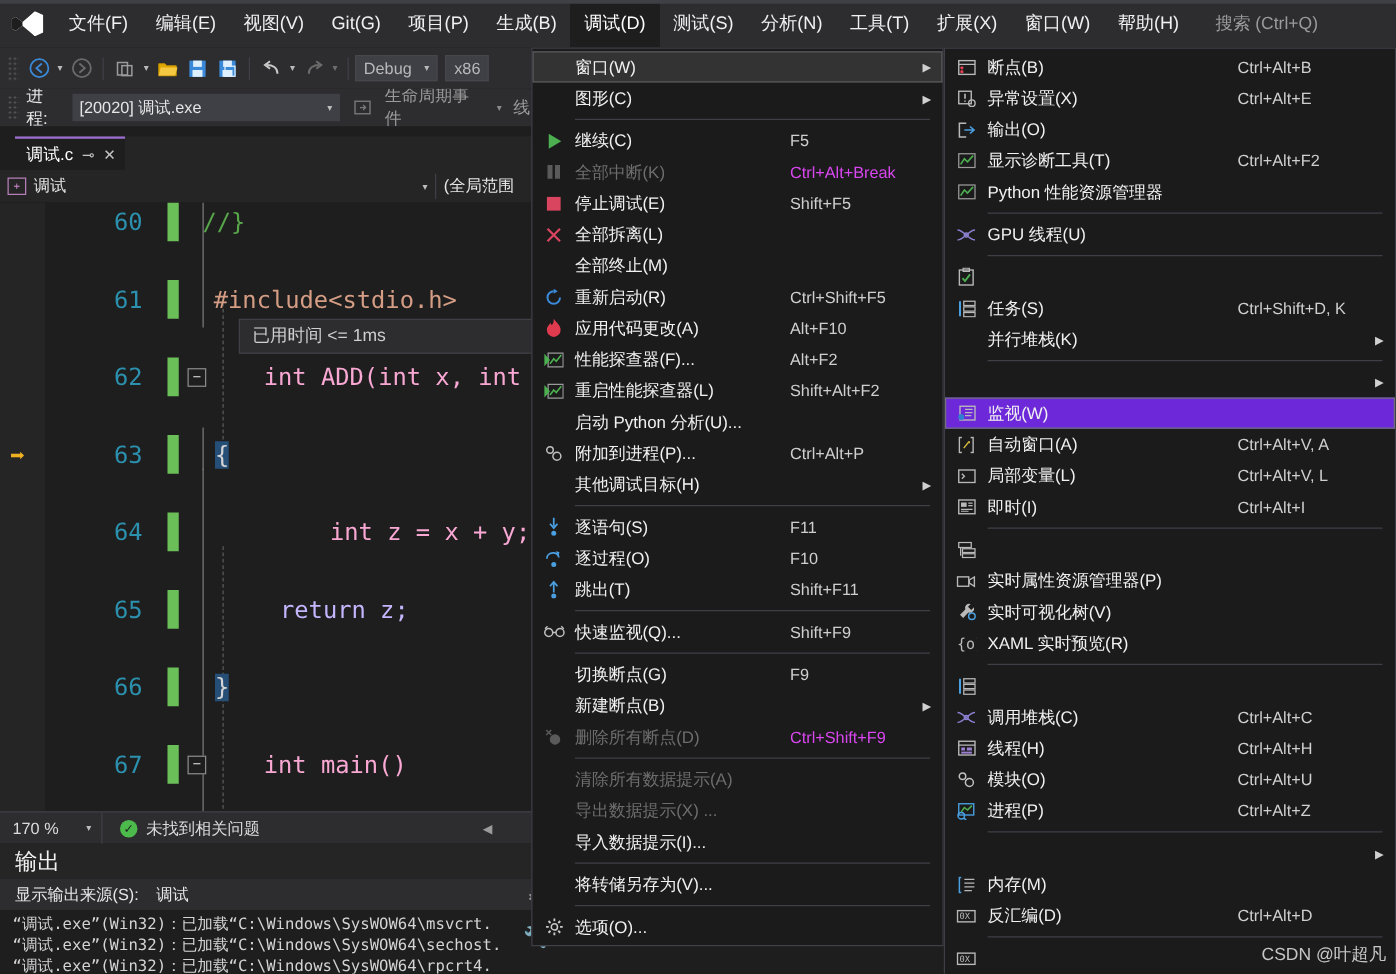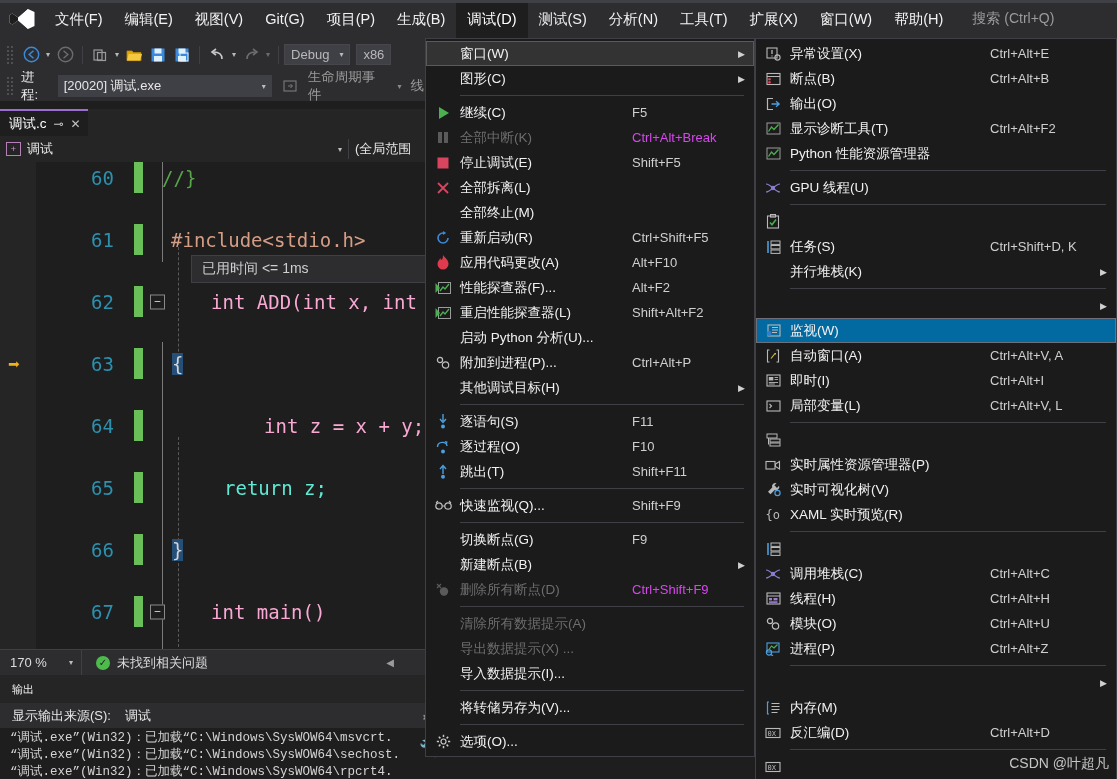--- a/index.html
+++ b/index.html
@@ -64,21 +64,21 @@
     font-size: 13px; display: flex; align-items: center; padding: 0 6px; gap: 10px;
   }
   .tb-label { font-size: 13.5px; color: #e6e6e6; padding: 0 6px 0 2px; }
   .proc-combo {
     background: #3f3f46; height: 22px; width: 215px; color: #e6e6e6; font-size: 13px;
     display: flex; align-items: center; justify-content: space-between; padding: 0 6px; gap: 24px;
   }
 
   
   .doc-tabstrip {
-    position: absolute; left: 0; top: 109px; width: 430px; height: 27px;
+    position: absolute; left: 12px; top: 109px; width: 430px; height: 27px;
     background: #252526; display: flex; align-items: flex-end; overflow: hidden;
   }
   .doc-tab {
     height: 27px; background: #1e1e1e; display: flex; align-items: center;
     padding: 0 7px 0 9px; gap: 7px; border-top: 2px solid #9b6fd0;
     font-size: 13.5px; color: #ffffff;
   }
   .tab-icon { color: #c5c5c5; font-size: 12px; }
 
   
@@ -110,21 +110,21 @@
   .lnum {
     position: absolute; left: 36px; width: 78px; text-align: right;
     color: #2b91af; font-family: "DejaVu Sans Mono", monospace; font-size: 19px;
   }
   .changebar { position:absolute; left:134px; top:0; width:9px; height:100%; background:#6bbf59; }
   .code-text {
     position: absolute; left: 150px; white-space: pre;
     font-family: "DejaVu Sans Mono", monospace; font-size: 19px; color: #d4d4d4;
   }
   .k-blue { color: #f9a8d4; margin-left: 40px; }
-  .k-pink { color: #5eead4; }
+  .k-pink { color: #c4b5fd; }
   .k-green { color: #57a64a; }
   .k-str { color: #d69d85; }
   .sel { background: #264f78; }
   .arrow-cur {
     position: absolute; left: 8px; top: 50%; transform: translateY(-50%);
     color: #efb021; font-size: 20px; line-height: 1;
   }
   .fold {
     position: absolute; left: 150px; width: 15px; height: 15px;
     border: 1px solid #8a8a8a; color: #cfcfcf; font-size: 11px; line-height: 12px;
@@ -157,33 +157,33 @@
     margin: 0 7px 0 14px;
   }
 
   
   .output-pane {
     position: absolute; left: 0; top: 675px; width: 430px; height: 104px;
     background: #1e1e1e;
   }
   .out-header {
     height: 28px; background: #252526; display:flex; align-items:center;
-    padding-left: 12px; font-size: 11px; color: #f1f1f1;
+    padding-left: 12px; font-size: 18px; color: #f1f1f1;
   }
   .out-toolbar {
     height: 25px; background: #2d2d30; display: flex; align-items: center;
     padding-left: 12px; font-size: 13px; color: #e6e6e6; gap: 8px;
   }
   .out-src { background: transparent; color:#e6e6e6; padding: 0 6px; }
   .out-body {
     padding: 2px 0 0 10px; font-family: "DejaVu Sans Mono", monospace;
     font-size: 12.5px; color: #d4d4d4; line-height: 17px; overflow: hidden;
     height: 51px;
   }
-  .out-line { white-space: pre; font-family: Liberation Mono, monospace; }
+  .out-line { white-space: pre; }
 
   
   .right-rail {
     position: absolute; left: 418px; top: 700px; width: 22px; height: 79px;
     display: flex; flex-direction: column; align-items: center; gap: 12px; padding-top: 8px;
     color: #8f8f8f;
   }
 
   
   .menu-panel {
@@ -191,21 +191,21 @@
     z-index: 50; padding: 2px 0;
   }
   #menu-debug { left: 425px; top: 38px; width: 330px; }
   #menu-window { left: 755px; top: 38px; width: 362px; }
 
   .mrow {
     position: relative; height: 25px; display: flex; align-items: center;
     font-size: 13.5px; color: #f1f1f1; padding-left: 0; white-space: nowrap;
   }
   .mrow.sel-row { background: #333334; outline: 1px solid #5a5a5c; outline-offset: -1px; }
-  .mrow.hi-row { background: #0369a1; outline: 1px solid #6f6f7a; outline-offset: -1px; }
+  .mrow.hi-row { background: #6d28d9; outline: 1px solid #6f6f7a; outline-offset: -1px; }
   .mrow.disabled { color: #6d6d6d; }
   .m-ico {
     width: 34px; min-width: 34px; height: 25px;
     display: flex; align-items: center; justify-content: center;
   }
   .m-label { flex: 1; padding-right: 12px; }
   .m-key { color: #cfcfcf; font-size: 13px; padding-right: 16px; }
   .mrow.disabled .m-key { color: #d946ef; }
   .m-arrow {
     position: absolute; right: 9px; top: 50%; transform: translateY(-50%);
@@ -708,40 +708,40 @@
       <div class="m-key"></div>
     </div>
 
   </div>
 
   <div class="menu-panel" id="menu-window">
 
     <div class="mrow">
       <div class="m-ico">
         <svg class="ico-svg" width="15" height="14" viewBox="0 0 15 14">
-          <rect x="1" y="1" width="10" height="10" fill="none" stroke="#b9b9b9" stroke-width="1.1"></rect>
-          <path d="M6 3 v4 M6 8.4 v1" stroke="#b9b9b9" stroke-width="1.3"></path>
-          <circle cx="11.5" cy="10.5" r="2.6" fill="none" stroke="#b9b9b9" stroke-width="1.1"></circle>
-        </svg>
-      </div>
-      <div class="m-label">异常设置(X)</div>
-      <div class="m-key">Ctrl+Alt+E</div>
-    </div>
-
-    <div class="mrow">
-      <div class="m-ico">
-        <svg class="ico-svg" width="15" height="14" viewBox="0 0 15 14">
           <rect x="1" y="1.5" width="13" height="11" fill="none" stroke="#b9b9b9" stroke-width="1.1"></rect>
           <path d="M1 4.5 h13" stroke="#b9b9b9" stroke-width="1"></path>
           <circle cx="3.5" cy="7.2" r="1.3" fill="#e04050"></circle>
           <circle cx="3.5" cy="10.3" r="1.3" fill="#e04050"></circle>
         </svg>
       </div>
       <div class="m-label">断点(B)</div>
       <div class="m-key">Ctrl+Alt+B</div>
+    </div>
+
+    <div class="mrow">
+      <div class="m-ico">
+        <svg class="ico-svg" width="15" height="14" viewBox="0 0 15 14">
+          <rect x="1" y="1" width="10" height="10" fill="none" stroke="#b9b9b9" stroke-width="1.1"></rect>
+          <path d="M6 3 v4 M6 8.4 v1" stroke="#b9b9b9" stroke-width="1.3"></path>
+          <circle cx="11.5" cy="10.5" r="2.6" fill="none" stroke="#b9b9b9" stroke-width="1.1"></circle>
+        </svg>
+      </div>
+      <div class="m-label">异常设置(X)</div>
+      <div class="m-key">Ctrl+Alt+E</div>
     </div>
 
     <div class="mrow">
       <div class="m-ico">
         <svg class="ico-svg" width="15" height="14" viewBox="0 0 15 14">
           <path d="M7 1.5 H1.5 V12.5 H7" fill="none" stroke="#b9b9b9" stroke-width="1.2"></path>
           <path d="M5.5 7 h7 M10 4.2 L13.2 7 L10 9.8" fill="none" stroke="#4a9fe0" stroke-width="1.3"></path>
         </svg>
       </div>
       <div class="m-label">输出(O)</div>
@@ -842,39 +842,39 @@
           <path d="M3.5 1 H1.5 v12 h2 M10.5 1 h2 v12 h-2" fill="none" stroke="#b9b9b9" stroke-width="1.1"></path>
           <path d="M5 9.5 L9 4.5 M8.4 4.5 h1 v1" fill="none" stroke="#d4b93c" stroke-width="1.2"></path>
         </svg>
       </div>
       <div class="m-label">自动窗口(A)</div>
       <div class="m-key">Ctrl+Alt+V, A</div>
     </div>
 
     <div class="mrow">
       <div class="m-ico">
+        <svg class="ico-svg" width="15" height="12" viewBox="0 0 15 12">
+          <rect x="1" y="1" width="13" height="10" fill="none" stroke="#b9b9b9" stroke-width="1.1"></rect>
+          <path d="M3.5 4 L5.5 6 L3.5 8" fill="none" stroke="#b9b9b9" stroke-width="1.1"></path>
+        </svg>
+      </div>
+      <div class="m-label">局部变量(L)</div>
+      <div class="m-key">Ctrl+Alt+V, L</div>
+    </div>
+
+    <div class="mrow">
+      <div class="m-ico">
         <svg class="ico-svg" width="15" height="13" viewBox="0 0 15 13">
           <rect x="1" y="1" width="13" height="11" fill="none" stroke="#b9b9b9" stroke-width="1.1"></rect>
           <rect x="2.8" y="3" width="4.5" height="3.5" fill="#b9b9b9"></rect>
           <path d="M8.6 3.5 h3.5 M8.6 5.5 h3.5 M2.8 8.5 h9.3 M2.8 10 h6" stroke="#b9b9b9" stroke-width="0.9"></path>
         </svg>
       </div>
       <div class="m-label">即时(I)</div>
       <div class="m-key">Ctrl+Alt+I</div>
-    </div>
-
-    <div class="mrow">
-      <div class="m-ico">
-        <svg class="ico-svg" width="15" height="12" viewBox="0 0 15 12">
-          <rect x="1" y="1" width="13" height="10" fill="none" stroke="#b9b9b9" stroke-width="1.1"></rect>
-          <path d="M3.5 4 L5.5 6 L3.5 8" fill="none" stroke="#b9b9b9" stroke-width="1.1"></path>
-        </svg>
-      </div>
-      <div class="m-label">局部变量(L)</div>
-      <div class="m-key">Ctrl+Alt+V, L</div>
     </div>
 
     <div class="msep"></div>
 
     <div class="mrow">
       <div class="m-ico">
         <svg class="ico-svg" width="15" height="14" viewBox="0 0 15 14">
           <rect x="1" y="1" width="10" height="4" fill="none" stroke="#b9b9b9" stroke-width="1"></rect>
           <rect x="4" y="6" width="10" height="3" fill="none" stroke="#b9b9b9" stroke-width="1"></rect>
           <rect x="4" y="10" width="10" height="3" fill="none" stroke="#b9b9b9" stroke-width="1"></rect>

